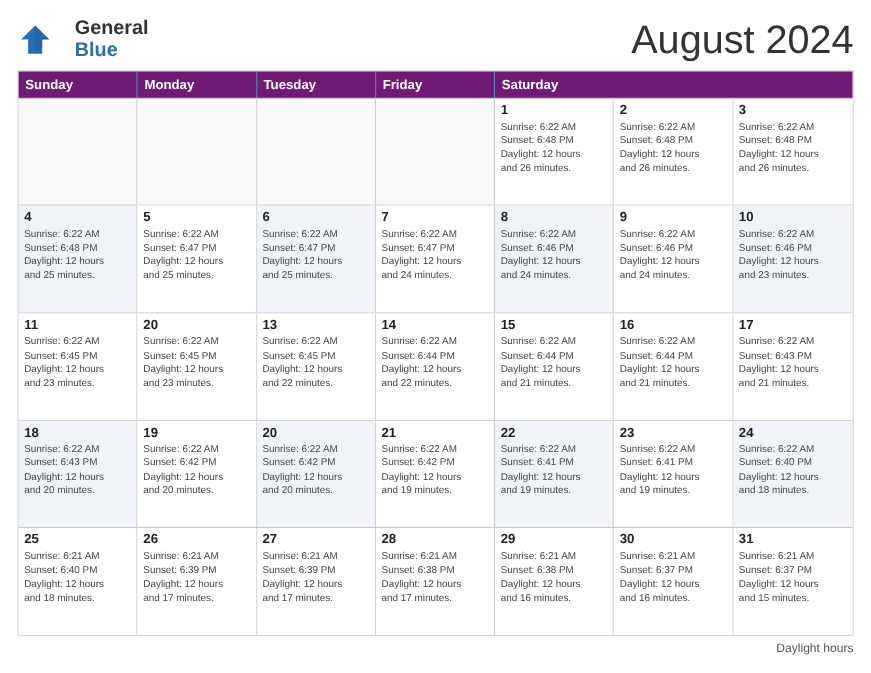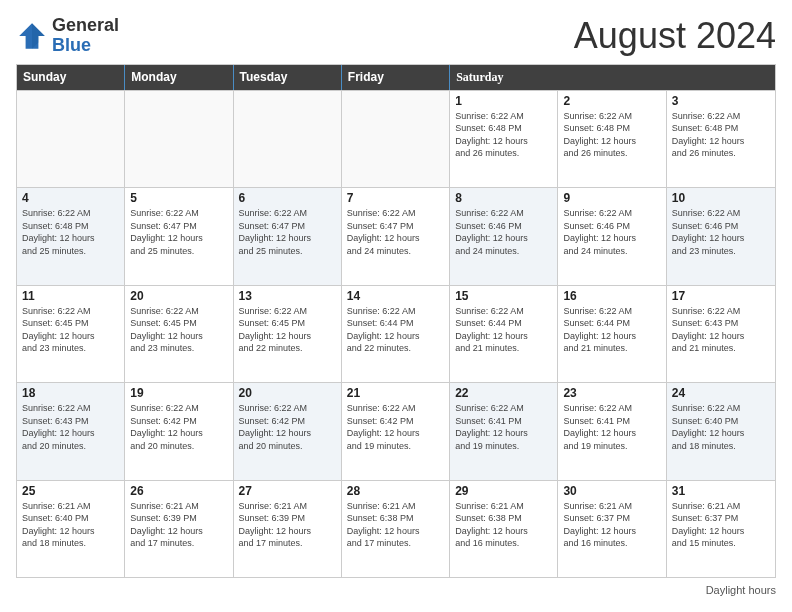--- a/index.html
+++ b/index.html
@@ -19,21 +19,21 @@
     }
     .header {
       display: flex;
       justify-content: space-between;
       align-items: flex-start;
       margin-bottom: 8px;
     }
     .logo {
       display: flex;
       align-items: center;
-      gap: 4px;
+      gap: 20px;
     }
     .logo-text {
       display: flex;
       flex-direction: column;
       line-height: 1.1;
     }
     .logo-general {
       font-size: 18px;
       font-weight: bold;
       color: #333;
@@ -63,31 +63,31 @@
     }
     .calendar {
       flex: 1;
       display: flex;
       flex-direction: column;
       border: 1px solid #ccc;
     }
     .cal-header-row {
       display: grid;
       grid-template-columns: repeat(7, 1fr);
-      background: #404040;
+      background: #701a75;
     }
     .cal-header-cell {
       color: #fff;
       font-size: 12px;
       font-weight: bold;
       padding: 5px 6px;
       border-right: 1px solid #4a8dc5;
       text-align: left;
     }
-    .cal-header-cell:last-child { border-right: none; font-family: Liberation Serif, serif; }
+    .cal-header-cell:last-child { border-right: none; }
     .cal-body {
       display: flex;
       flex-direction: column;
       flex: 1;
     }
     .cal-week {
       display: grid;
       grid-template-columns: repeat(7, 1fr);
       flex: 1;
       border-top: 1px solid #ccc;

